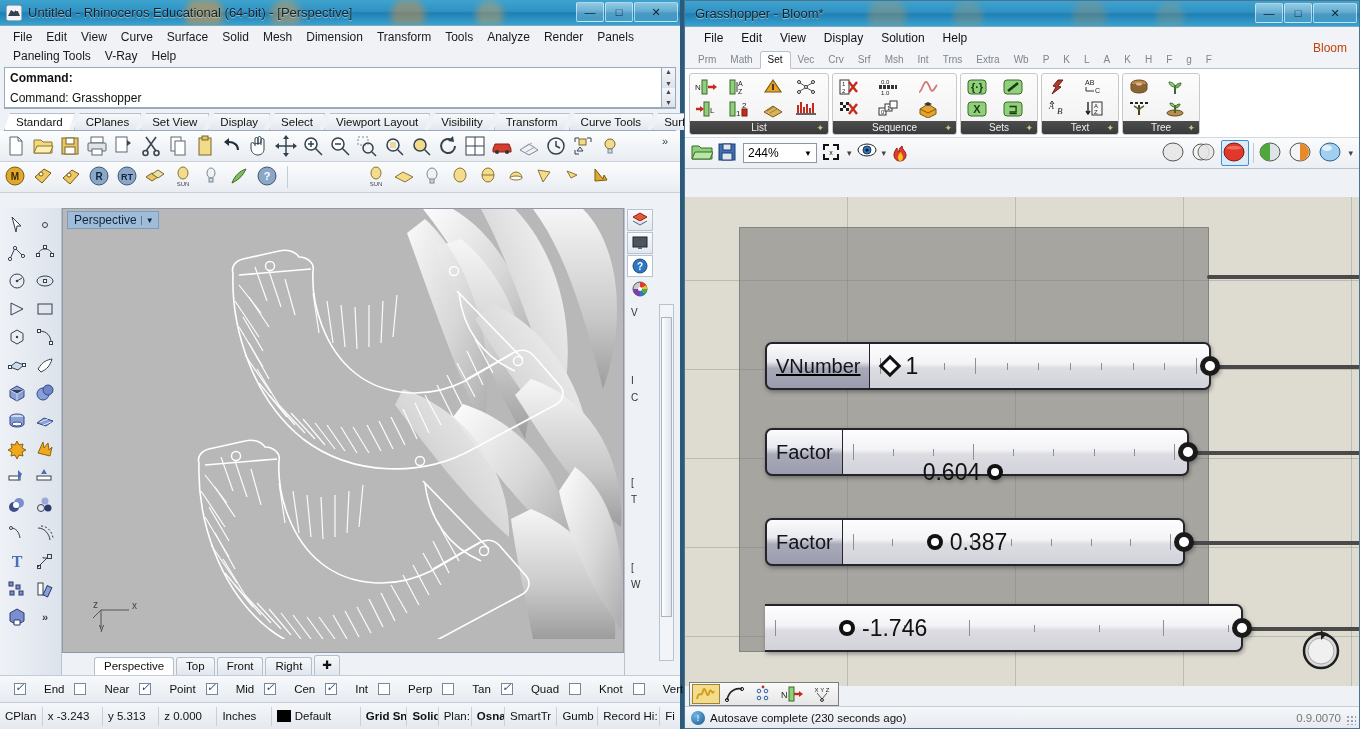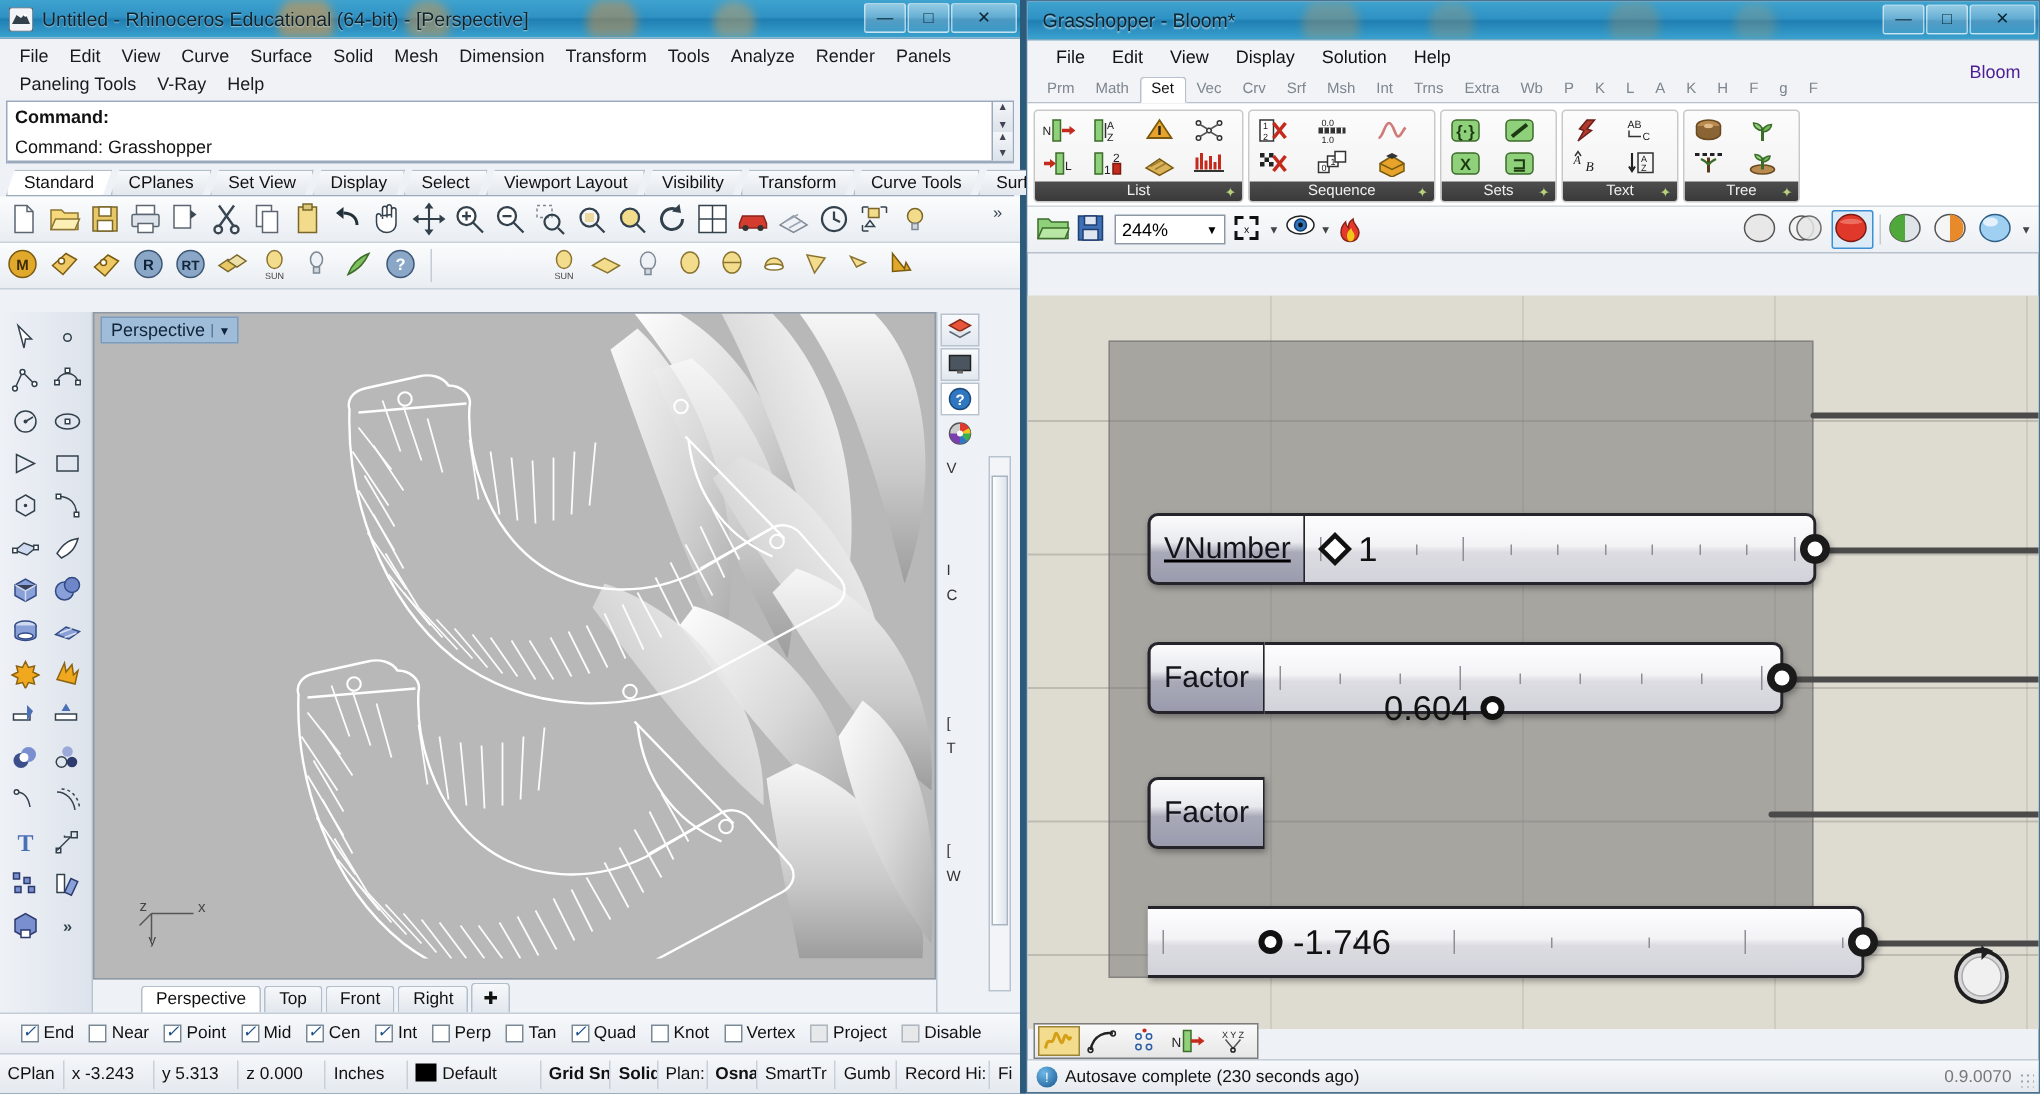--- a/index.html
+++ b/index.html
@@ -148,41 +148,41 @@
                background:#f2f4f7; border:1px solid #b9c3cf; }
   .rp-thumb { position:absolute; left:1px; right:1px; top:12px; height:300px;
               background: linear-gradient(to right,#fdfefe,#dfe5ec); border:1px solid #a9b4c1; }
 
   .osnapbar {
     position:absolute; left:0; right:0; bottom:27px; height:27px;
     background: linear-gradient(to bottom,#f7f9fb,#e7ebf1);
     border-top:1px solid #c4ccd7;
     display:flex; align-items:center; padding-left:14px; gap:0;
   }
-  .osnap { display:flex; align-items:center; gap:3px; margin-right:10px; font-size:11.5px; color:#111; white-space:nowrap; }
+  .osnap { display:flex; align-items:center; gap:18px; margin-right:10px; font-size:11.5px; color:#111; white-space:nowrap; }
   .cbx { width:12px; height:12px; border:1px solid #7a8795; background:#fff; display:inline-block; position:relative; }
   .cbx.on::after { content:"✓"; position:absolute; left:0px; top:-3px; font-size:11px; color:#1b4f8a; }
   .cbx.dis { background:#e6e8ea; border-color:#aeb6bf; }
 
   .statusbar {
     position:absolute; left:0; right:0; bottom:0; height:27px;
     background: linear-gradient(to bottom,#f5f7fa,#e4e9ef);
     border-top:1px solid #c4ccd7;
     display:flex; align-items:center; font-size:11.5px; color:#111;
   }
   .sb { padding: 0 5px; height:19px; line-height:19px; border-right:1px solid #c9d0d9; white-space:nowrap; overflow:hidden; }
   .sb.b { font-weight:bold; }
   .swatch { width:14px; height:12px; background:#000; display:inline-block; vertical-align:-2px; margin-right:4px; }
 
   
   #gh { left: 684px; top: 0; width: 676px; height: 729px; background:#eef1f5; border:1px solid #4a7391; }
   .gh-menu { display:flex; align-items:center; height:20px; padding: 2px 6px 0 10px; background:#f1f3f7; }
   .gh-menu .mi { padding: 2px 9px; font-size:12px; color:#111; }
   .gh-menu .spacer { flex:1; }
-  .gh-menu .right { font-size:12px; padding-right:6px; color:#4c1d95;margin-top:20px; }
+  .gh-menu .right { font-size:12px; padding-right:6px; color:#c2410c;margin-top:20px; }
 
   .gh-tabs { display:flex; align-items:flex-end; height:22px; padding-left:6px;
              border-bottom:1px solid #b8c2cd; background:#f1f3f7; }
   .gh-tab { font-size:10px; color:#7d858e; padding: 2px 7px 3px 7px; white-space:nowrap;margin-top:24px; }
   .gh-tab.active { color:#111; background:#fff; border:1px solid #b8c2cd; border-bottom:1px solid #fff;
                    border-radius:3px 3px 0 0; margin-bottom:-1px; }
 
   .gh-ribbon { display:flex; gap:3px; padding:4px 3px 2px 4px; background:#fff; height: 68px; }
   .gh-grp { background: linear-gradient(to bottom,#fcfcfc,#f1f1f1); border:1px solid #c9c9c9; border-radius:3px;
             display:flex; flex-direction:column; overflow:hidden; }
@@ -1549,20 +1549,38 @@
           <div class="sl-val" style="left:80px;margin-top:40px;">
             <span>0.604</span>
             <span class="knob-c"></span>
           </div>
           <span class="port"></span>
         </div>
       </div>
 
       <div class="slider" style="left:80px;top:321px;width:420px;">
         <div class="sl-name">Factor</div>
+        <div class="sl-track">
+          <div class="ticks">
+            <i class="maj"></i>
+              <i class="min"></i>
+              <i class="min"></i>
+              <i class="maj"></i>
+              <i class="min"></i>
+              <i class="min"></i>
+              <i class="min"></i>
+              <i class="min"></i>
+              <i class="maj"></i>
+          </div>
+          <div class="sl-val" style="left:84px;">
+            <span class="knob-c"></span>
+            <span>0.387</span>
+          </div>
+          <span class="port"></span>
+        </div>
       </div>
 
       <div class="slider" style="left:80px;top:407px;width:478px;">
         <div class="sl-track">
           <div class="ticks">
             <i class="maj"></i>
               <i class="min"></i>
               <i class="min"></i>
               <i class="maj"></i>
               <i class="min"></i>

